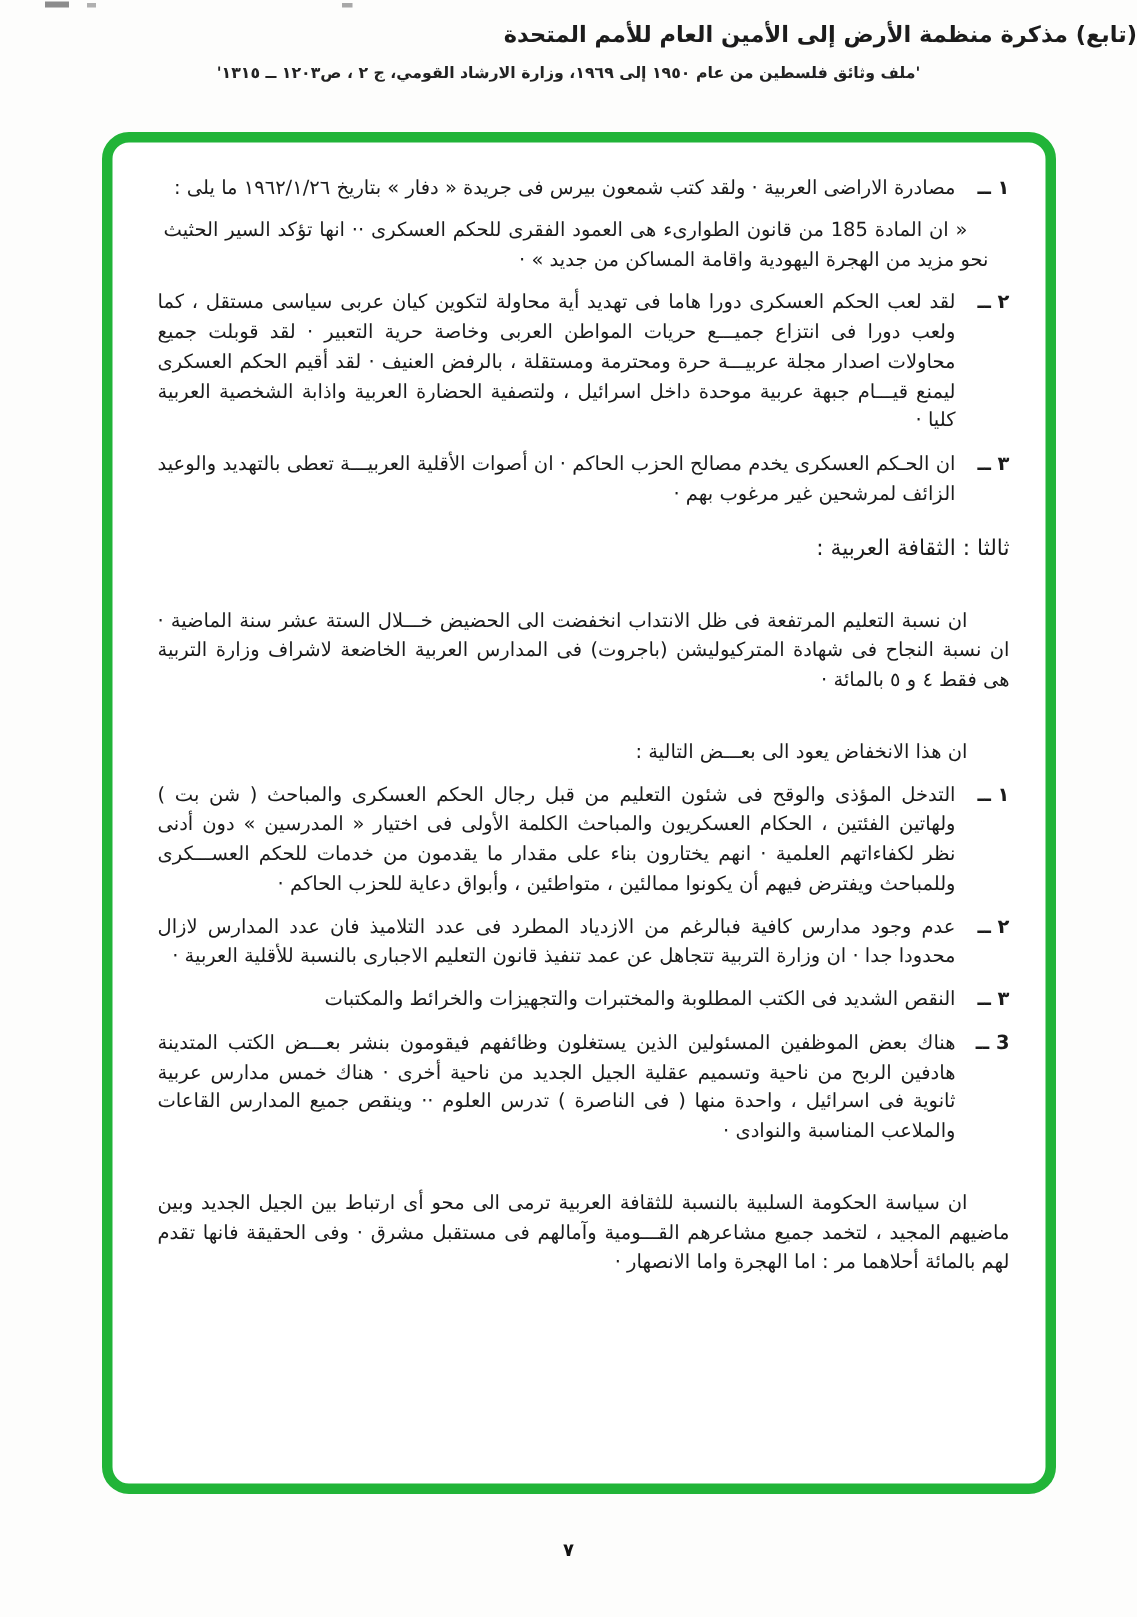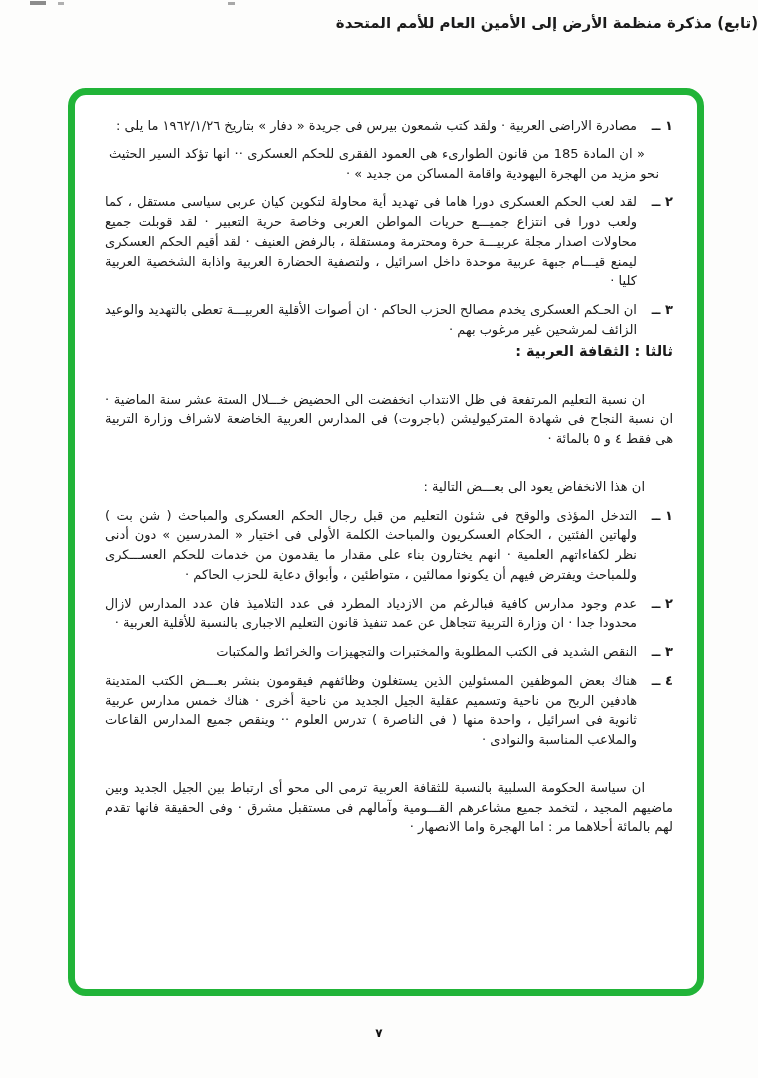--- a/index.html
+++ b/index.html
@@ -40,37 +40,38 @@
     overflow:hidden;
   }
   .block{font-size:13px;line-height:1.52;text-align:justify;}
   .block.numbered{display:flex;margin-top:9px;}
   .block.numbered .num{
     flex:0 0 auto;min-width:30px;font-weight:bold;white-space:nowrap;
     padding-left:6px;
   }
   .block.numbered .txt{flex:1 1 auto;text-align:justify;}
   .block.quote{margin:8px 14px 0 4px;text-indent:14px;}
-  .block.heading{font-size:14.5px;font-weight:bold;text-align:right;}
+  .block.heading{margin-top:15px;font-size:14.5px;font-weight:normal;text-align:right;}
   .block.para{margin-top:28px;text-indent:28px;}
 
   .footer-page-number{
     position:absolute;left:0;right:0;top:1026px;
     text-align:center;font-size:12px;font-weight:bold;color:#111;
   }
 </style>
 </head>
 <body>
 
 <span class="artifact a1"></span>
 <span class="artifact a2"></span>
 <span class="artifact a3"></span>
 
 <div class="doc-header">
   <div class="doc-title">(تابع) مذكرة منظمة الأرض إلى الأمين العام للأمم المتحدة</div>
+  <div class="doc-citation">'ملف وثائق فلسطين من عام ١٩٥٠ إلى ١٩٦٩، وزارة الارشاد القومي، ج ٢ ، ص١٢٠٣ ــ ١٣١٥'</div>
 </div>
 
 <div class="content-frame" style="border-color: rgb(33, 180, 56);">
 
   <div class="block numbered">
     <span class="num">١ ــ</span>
     <span class="txt">مصادرة الاراضى العربية · ولقد كتب شمعون بيرس فى جريدة « دفار » بتاريخ ١٩٦٢/١/٢٦ ما يلى :</span>
   </div>
 
   <div class="block quote">« ان المادة 185 من قانون الطوارىء هى العمود الفقرى للحكم العسكرى ·· انها تؤكد السير الحثيث نحو مزيد من الهجرة اليهودية واقامة المساكن من جديد » ·</div>
@@ -100,21 +101,21 @@
     <span class="num">٢ ــ</span>
     <span class="txt">عدم وجود مدارس كافية فبالرغم من الازدياد المطرد فى عدد التلاميذ فان عدد المدارس لازال محدودا جدا · ان وزارة التربية تتجاهل عن عمد تنفيذ قانون التعليم الاجبارى بالنسبة للأقلية العربية ·</span>
   </div>
 
   <div class="block numbered">
     <span class="num">٣ ــ</span>
     <span class="txt">النقص الشديد فى الكتب المطلوبة والمختبرات والتجهيزات والخرائط والمكتبات</span>
   </div>
 
   <div class="block numbered">
-    <span class="num">٤ ــ</span>
+    <span class="num">3 ــ</span>
     <span class="txt">هناك بعض الموظفين المسئولين الذين يستغلون وظائفهم فيقومون بنشر بعـــض الكتب المتدينة هادفين الربح من ناحية وتسميم عقلية الجيل الجديد من ناحية أخرى · هناك خمس مدارس عربية ثانوية فى اسرائيل ، واحدة منها ( فى الناصرة ) تدرس العلوم ·· وينقص جميع المدارس القاعات والملاعب المناسبة والنوادى ·</span>
   </div>
 
   <div class="block para">ان سياسة الحكومة السلبية بالنسبة للثقافة العربية ترمى الى محو أى ارتباط بين الجيل الجديد وبين ماضيهم المجيد ، لتخمد جميع مشاعرهم القـــومية وآمالهم فى مستقبل مشرق · وفى الحقيقة فانها تقدم لهم بالمائة أحلاهما مر : اما الهجرة واما الانصهار ·</div>
 
 </div>
 
 <div class="footer-page-number">٧</div>
 
 </body></html>

